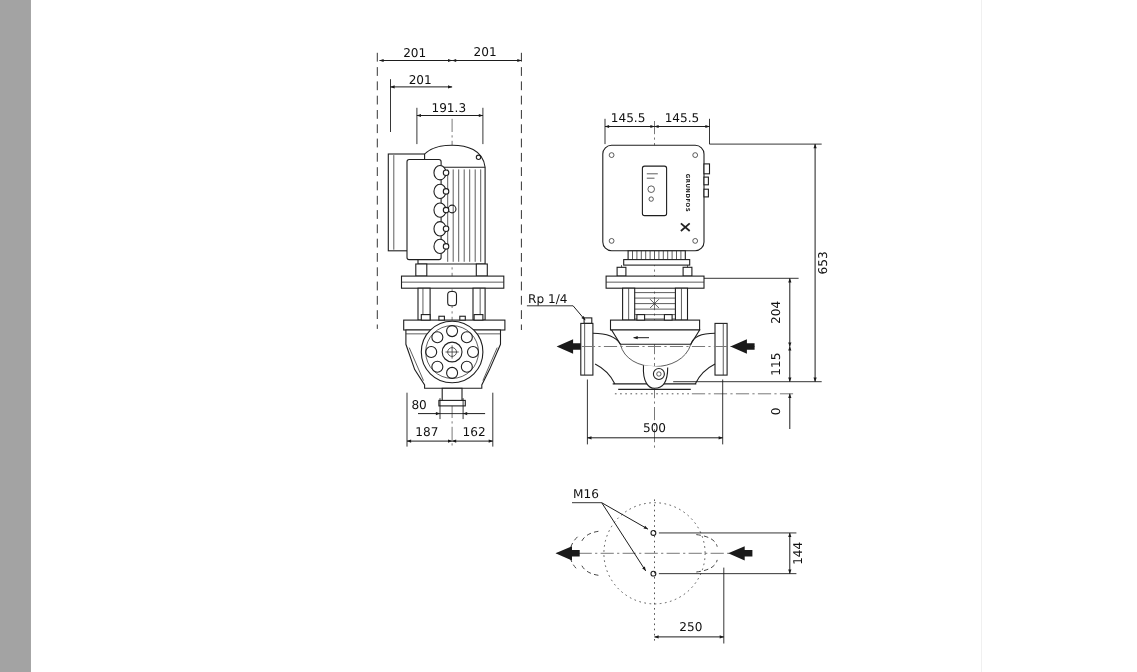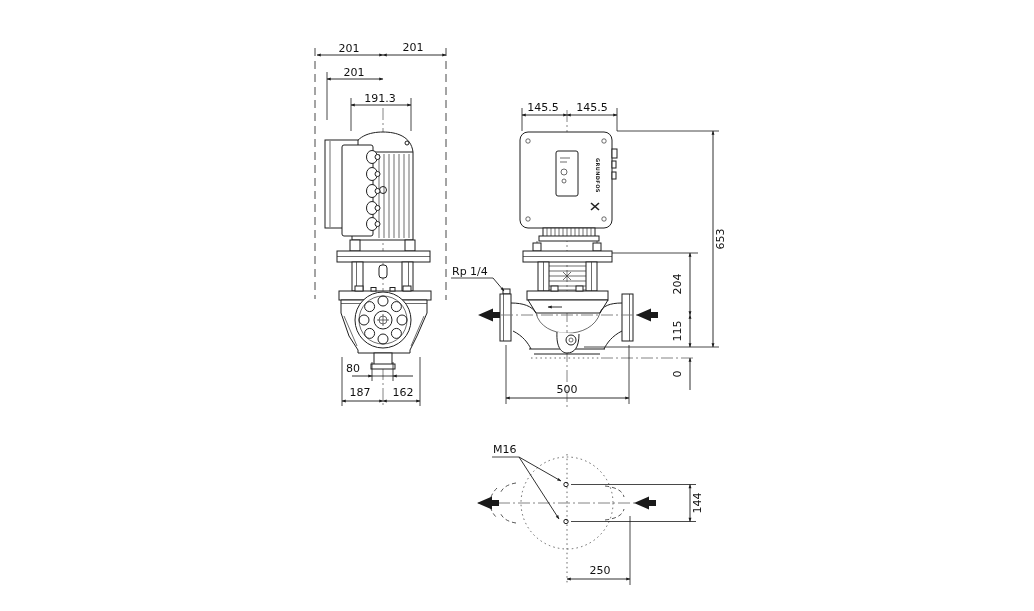--- a/index.html
+++ b/index.html
@@ -1,17 +1,17 @@
 <!DOCTYPE html>
 <html><head>
 <meta charset="utf-8">
 <style>
   html,body{margin:0;padding:0;background:#fff;}
-  .stage{position:relative;width:864px;height:611px;background:#a16207;overflow:hidden;
-         font-family:"DejaVu Sans", sans-serif;}
+  .stage{position:relative;width:864px;height:611px;background:#a3a3a3;overflow:hidden;
+         font-family:"DejaVu Sans", sans-serif;padding-left:28px;}
   svg{display:block;}
   .ln   {stroke:#1f1f1f;stroke-width:1;fill:none;}
   .lnw  {stroke:#1f1f1f;stroke-width:1;fill:#fff;}
   .thin {stroke:#2e2e2e;stroke-width:.7;fill:none;}
   .dim  {stroke:#1a1a1a;stroke-width:.9;fill:none;}
   .ext  {stroke:#1a1a1a;stroke-width:.8;fill:none;}
   .dash {stroke:#333;stroke-width:.9;fill:none;stroke-dasharray:8,5;}
   .cl   {stroke:#777;stroke-width:.9;fill:none;stroke-dasharray:12,3,2,3;}
   .dot  {stroke:#555;stroke-width:.9;fill:none;stroke-dasharray:1.5,3.2;}
   .hid  {stroke:#444;stroke-width:.9;fill:none;stroke-dasharray:4,3;}

